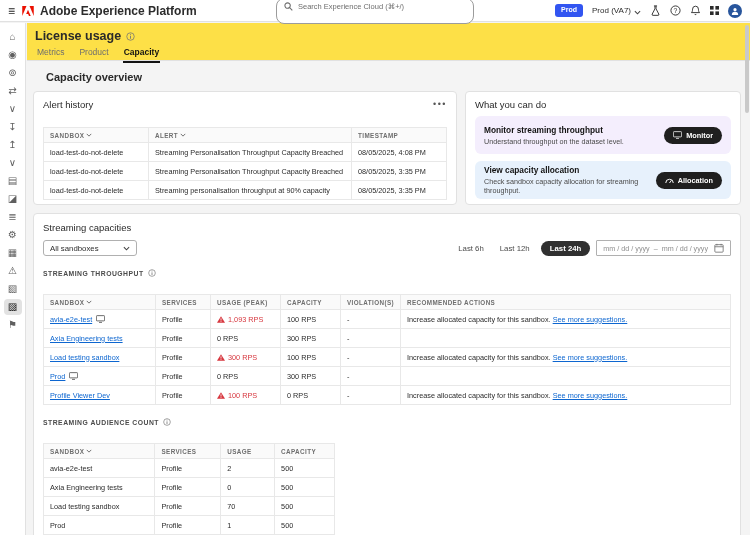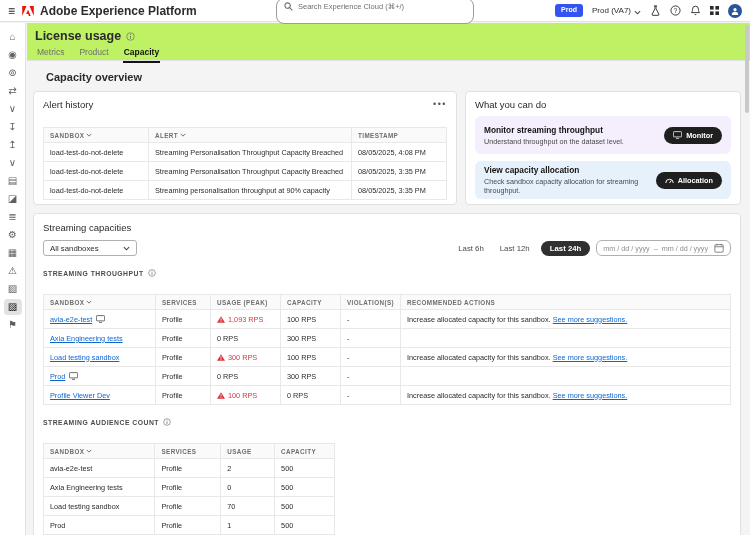--- a/index.html
+++ b/index.html
@@ -23,21 +23,21 @@
   
   .sidebar{position:absolute;left:0;top:23px;bottom:0;width:26px;background:#fff;
     border-right:1px solid #e1e1e1;display:flex;flex-direction:column;align-items:center;
     padding-top:6px;gap:2px;z-index:4}
   .side-item{width:18px;height:16px;border-radius:4px;display:flex;align-items:center;
     justify-content:center;color:#5f5f5f;cursor:pointer}
   .side-item.active{background:#e2e2e2;color:#131313}
   .glyph{font-size:10px;line-height:1}
   
   .main{position:absolute;left:27px;top:23px;right:0;bottom:0;background:#f4f4f4;overflow:hidden}
-  .page-head{background:#bef264;border-bottom:1px solid #e1e1e1;height:38px;padding:6px 0 0 8px}
+  .page-head{background:#fde047;border-bottom:1px solid #e1e1e1;height:38px;padding:6px 0 0 8px}
   .title-row{display:flex;align-items:center;gap:5px}
   h1{font-size:12.5px;font-weight:700;color:#2a2a2a}
   .tabs{display:flex;gap:13px;margin-top:4px;margin-left:1px}
   .tab{font-size:8.5px;color:#6e6e6e;padding:0 1px 4px 1px;border-bottom:2px solid transparent;cursor:pointer}
   .tab.active{color:#131313;font-weight:700;border-bottom-color:#131313}
   .content{padding:8px 9px 0 6px}
   h2{font-size:11px;font-weight:700;color:#2a2a2a;margin:2px 0 8px 13px}
   .row{display:flex;gap:8px}
   .panel{background:#fff;border:1px solid #e1e1e1;border-radius:4px;padding:7px 9px}
   .panel-head{display:flex;align-items:center;justify-content:space-between}
@@ -69,21 +69,21 @@
     font-size:7.3px;font-weight:700;padding:4px 9px;display:flex;align-items:center;gap:4px;
     white-space:nowrap;cursor:pointer;font-family:inherit}
   
   .cap-panel{margin-top:8px;min-height:316px;padding:8px 9px}
   .controls{display:flex;align-items:center;margin-top:7px}
   .dropdown{width:94px;height:16px;border:1px solid #b0b0b0;border-radius:3px;background:#fff;
     display:flex;align-items:center;justify-content:space-between;padding:0 6px;font-size:7.8px;cursor:pointer}
   .controls-right{margin-left:auto;display:flex;align-items:center;gap:6px}
   .time-btn{font-size:7.8px;color:#4b4b4b;padding:3px 5px;border-radius:10px;cursor:pointer}
   .time-btn.active{background:var(--selected-dark);color:#fff;font-weight:700;padding:3px 9px}
-  .daterange{height:16px;border:1px solid #b0b0b0;border-radius:6px;background:#fff;
+  .daterange{height:16px;border:1px solid #b0b0b0;border-radius:1px;background:#fff;
     display:flex;align-items:center;gap:4px;padding:0 6px;font-size:7.2px;color:#8e8e8e;cursor:text}
   .sub-label{margin-top:13px;display:flex;align-items:center;gap:4px;font-size:6.8px;
     font-weight:700;letter-spacing:.5px;color:#4b4b4b;text-transform:uppercase}
   .scrollbar{position:absolute;right:1px;top:25px;width:4px;height:88px;border-radius:2px;background:#c9c9c9}
 </style>
 </head>
 <body>
 
 <header class="topbar">
   <span class="hamburger">≡</span>

